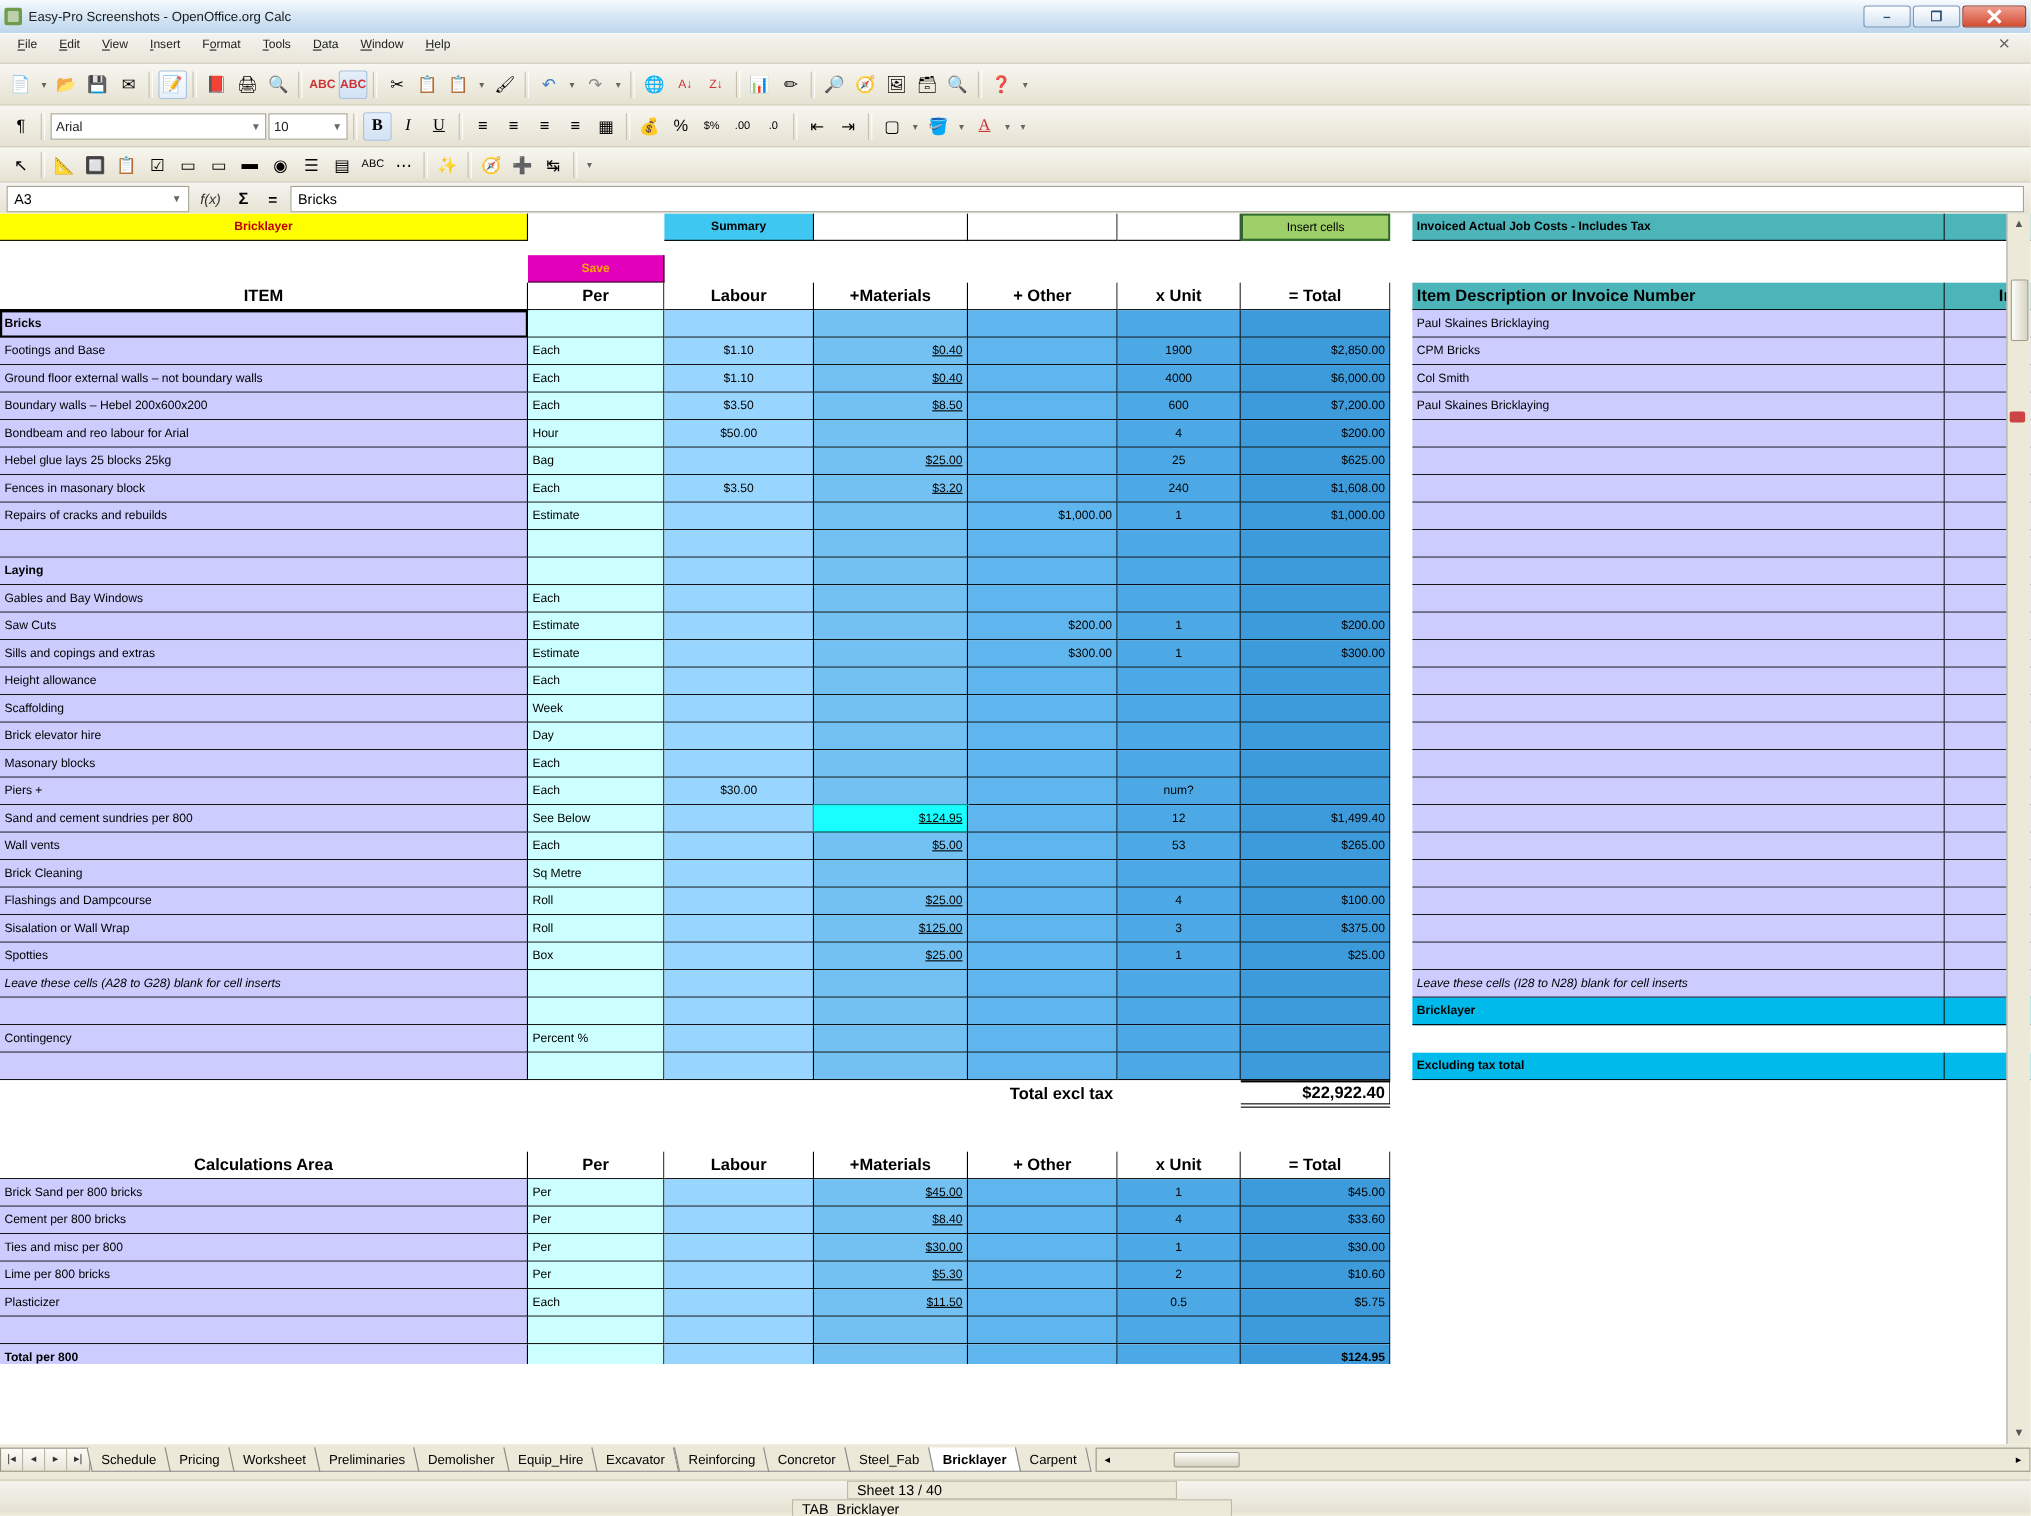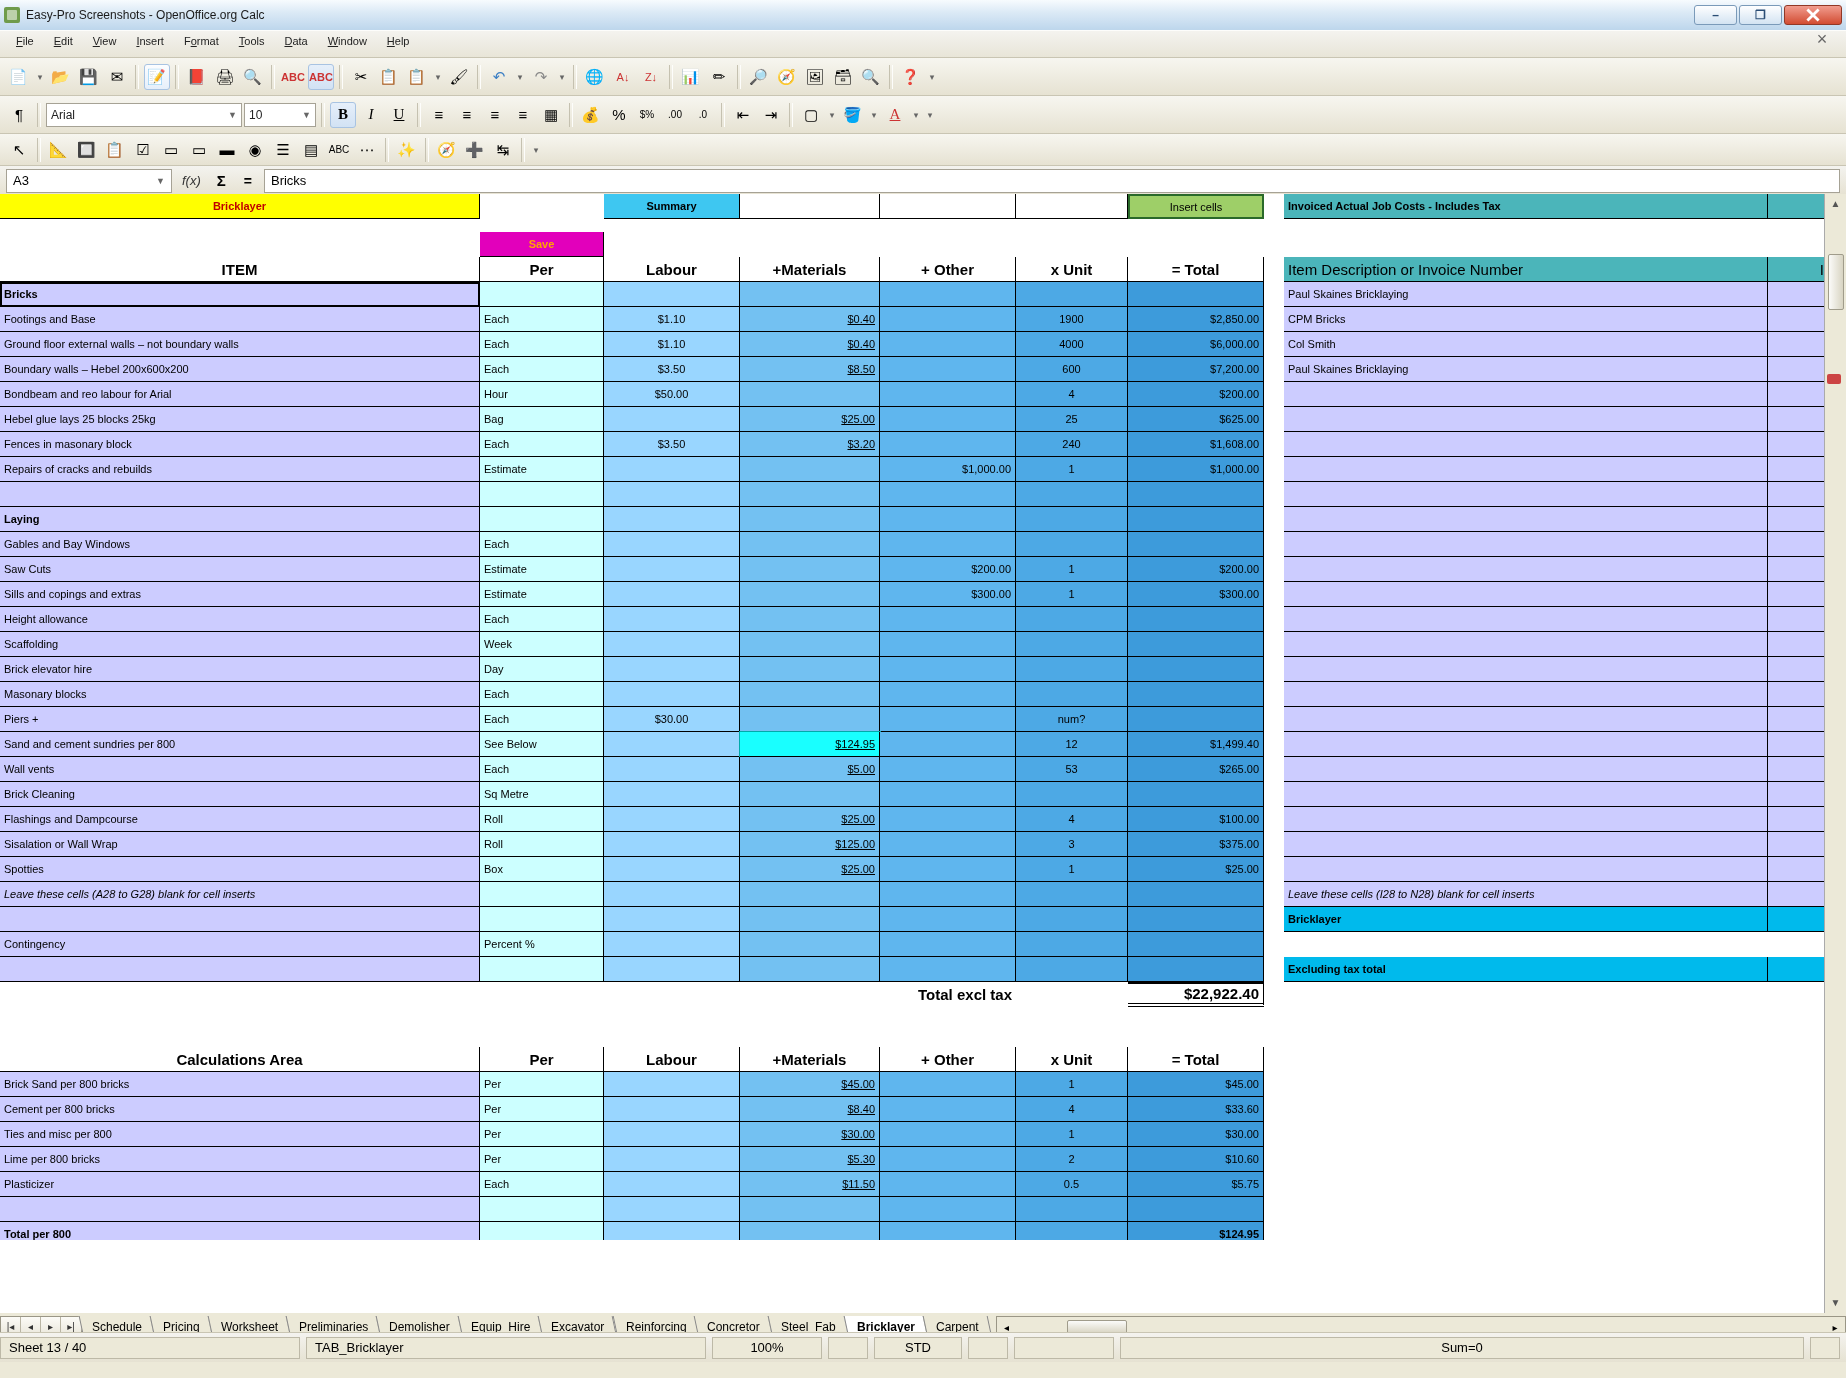--- a/index.html
+++ b/index.html
@@ -34,21 +34,21 @@
   .fbar .sigma{font-size:15px;font-weight:bold;padding:0 6px;}
   .fbar .eq{font-size:14px;font-weight:bold;padding:0 6px;}
   .fbar .finput{flex:1;height:24px;background:#fff;border:1px solid #a6a295;padding:0 6px;font-size:13px;display:flex;align-items:center;}
   
   .sheet{position:absolute;top:194px;left:0;right:0;bottom:40px;background:#fff;overflow:hidden;}
   .grid{display:grid;}
   .gridmain{grid-template-columns:480px 124px 136px 140px 136px 112px 136px 20px 484px 80px;}
   .cell{height:25px;border-right:1px solid #000;border-bottom:1px solid #000;padding:0 4px;display:flex;align-items:center;white-space:nowrap;overflow:hidden;}
   .cell.cen{justify-content:center;text-align:center;}
   .cell.r{justify-content:flex-end;text-align:right;}
-  .hdr-row .cell{font-size:15px;}
+  .hdr-row .cell{font-size:15px;font-weight:bold;}
   .cell.b{font-weight:bold;}
   .it{font-style:italic;}
   .cell.nb{border-right:none;}
   .spacer-col{background:#fff;border:none;}
   
   .bg-yellow{background:#ffff00;color:#c00000;font-weight:bold;}
   .bg-magenta{background:#e200bb;color:#ffa500;font-weight:bold;margin-top:38px;}
   .bg-cyan{background:#3ec7f1;font-weight:bold;}
   .bg-green{background:#9ecf68;}
   .bg-lav{background:#ccccff;}
@@ -67,21 +67,21 @@
   .tabstrip{position:absolute;left:0;right:0;bottom:40px;height:25px;background:#ece9d8;display:flex;align-items:flex-end;font-size:12px;}
   .tabnav{display:flex;align-items:center;height:22px;border:1px solid #9a9686;background:linear-gradient(#fcfbf7,#e8e5d8);}
   .tabnav .nb{width:20px;text-align:center;font-size:10px;color:#333;border-right:1px solid #b9b5a4;line-height:20px;}
   .tab{height:22px;padding:0 10px;border:1px solid #888;border-top:none;background:#ece9d8;margin-left:-1px;transform:skewX(12deg);display:flex;align-items:center;}
   .tab span{transform:skewX(-12deg);}
   .tab.active{background:#fff;font-weight:bold;}
   .hscroll{flex:1;height:22px;background:#ece9d8;border:1px solid #9a9686;margin-left:6px;display:flex;align-items:center;}
   .hscroll .thumb{width:60px;height:14px;background:linear-gradient(#fbfbf9,#d8d4c2);border:1px solid #a09c8b;border-radius:2px;margin-left:50px;}
   .hscroll .ab{width:20px;text-align:center;font-size:10px;}
   
-  .statusbar{position:absolute;left:0;right:0;bottom:16px;height:30px;background:linear-gradient(#f4f3ef,#e6e2d2);border-top:1px solid #c9c5b3;display:flex;align-items:center;font-size:13px;}
+  .statusbar{position:absolute;left:0;right:0;bottom:3px;height:30px;background:linear-gradient(#f4f3ef,#e6e2d2);border-top:1px solid #c9c5b3;display:flex;align-items:center;font-size:13px;flex-direction:column;}
   .stcell{height:22px;border:1px solid #bdb9a7;background:#ece9d8;padding:0 8px;display:flex;align-items:center;margin-right:6px;}
   .vscroll{position:absolute;right:0;top:194px;bottom:65px;width:22px;background:#ece9d8;border-left:1px solid #aaa;}
   .vscroll .vt{width:16px;height:56px;background:linear-gradient(90deg,#fbfbf9,#d8d4c2);border:1px solid #a09c8b;border-radius:2px;margin:3px;margin-top:40px;}
   .vscroll .va{height:20px;text-align:center;font-size:10px;line-height:20px;color:#555;}
 </style>
 </head>
 <body>
 
 <div class="titlebar">
   <div class="app-icon"></div>

